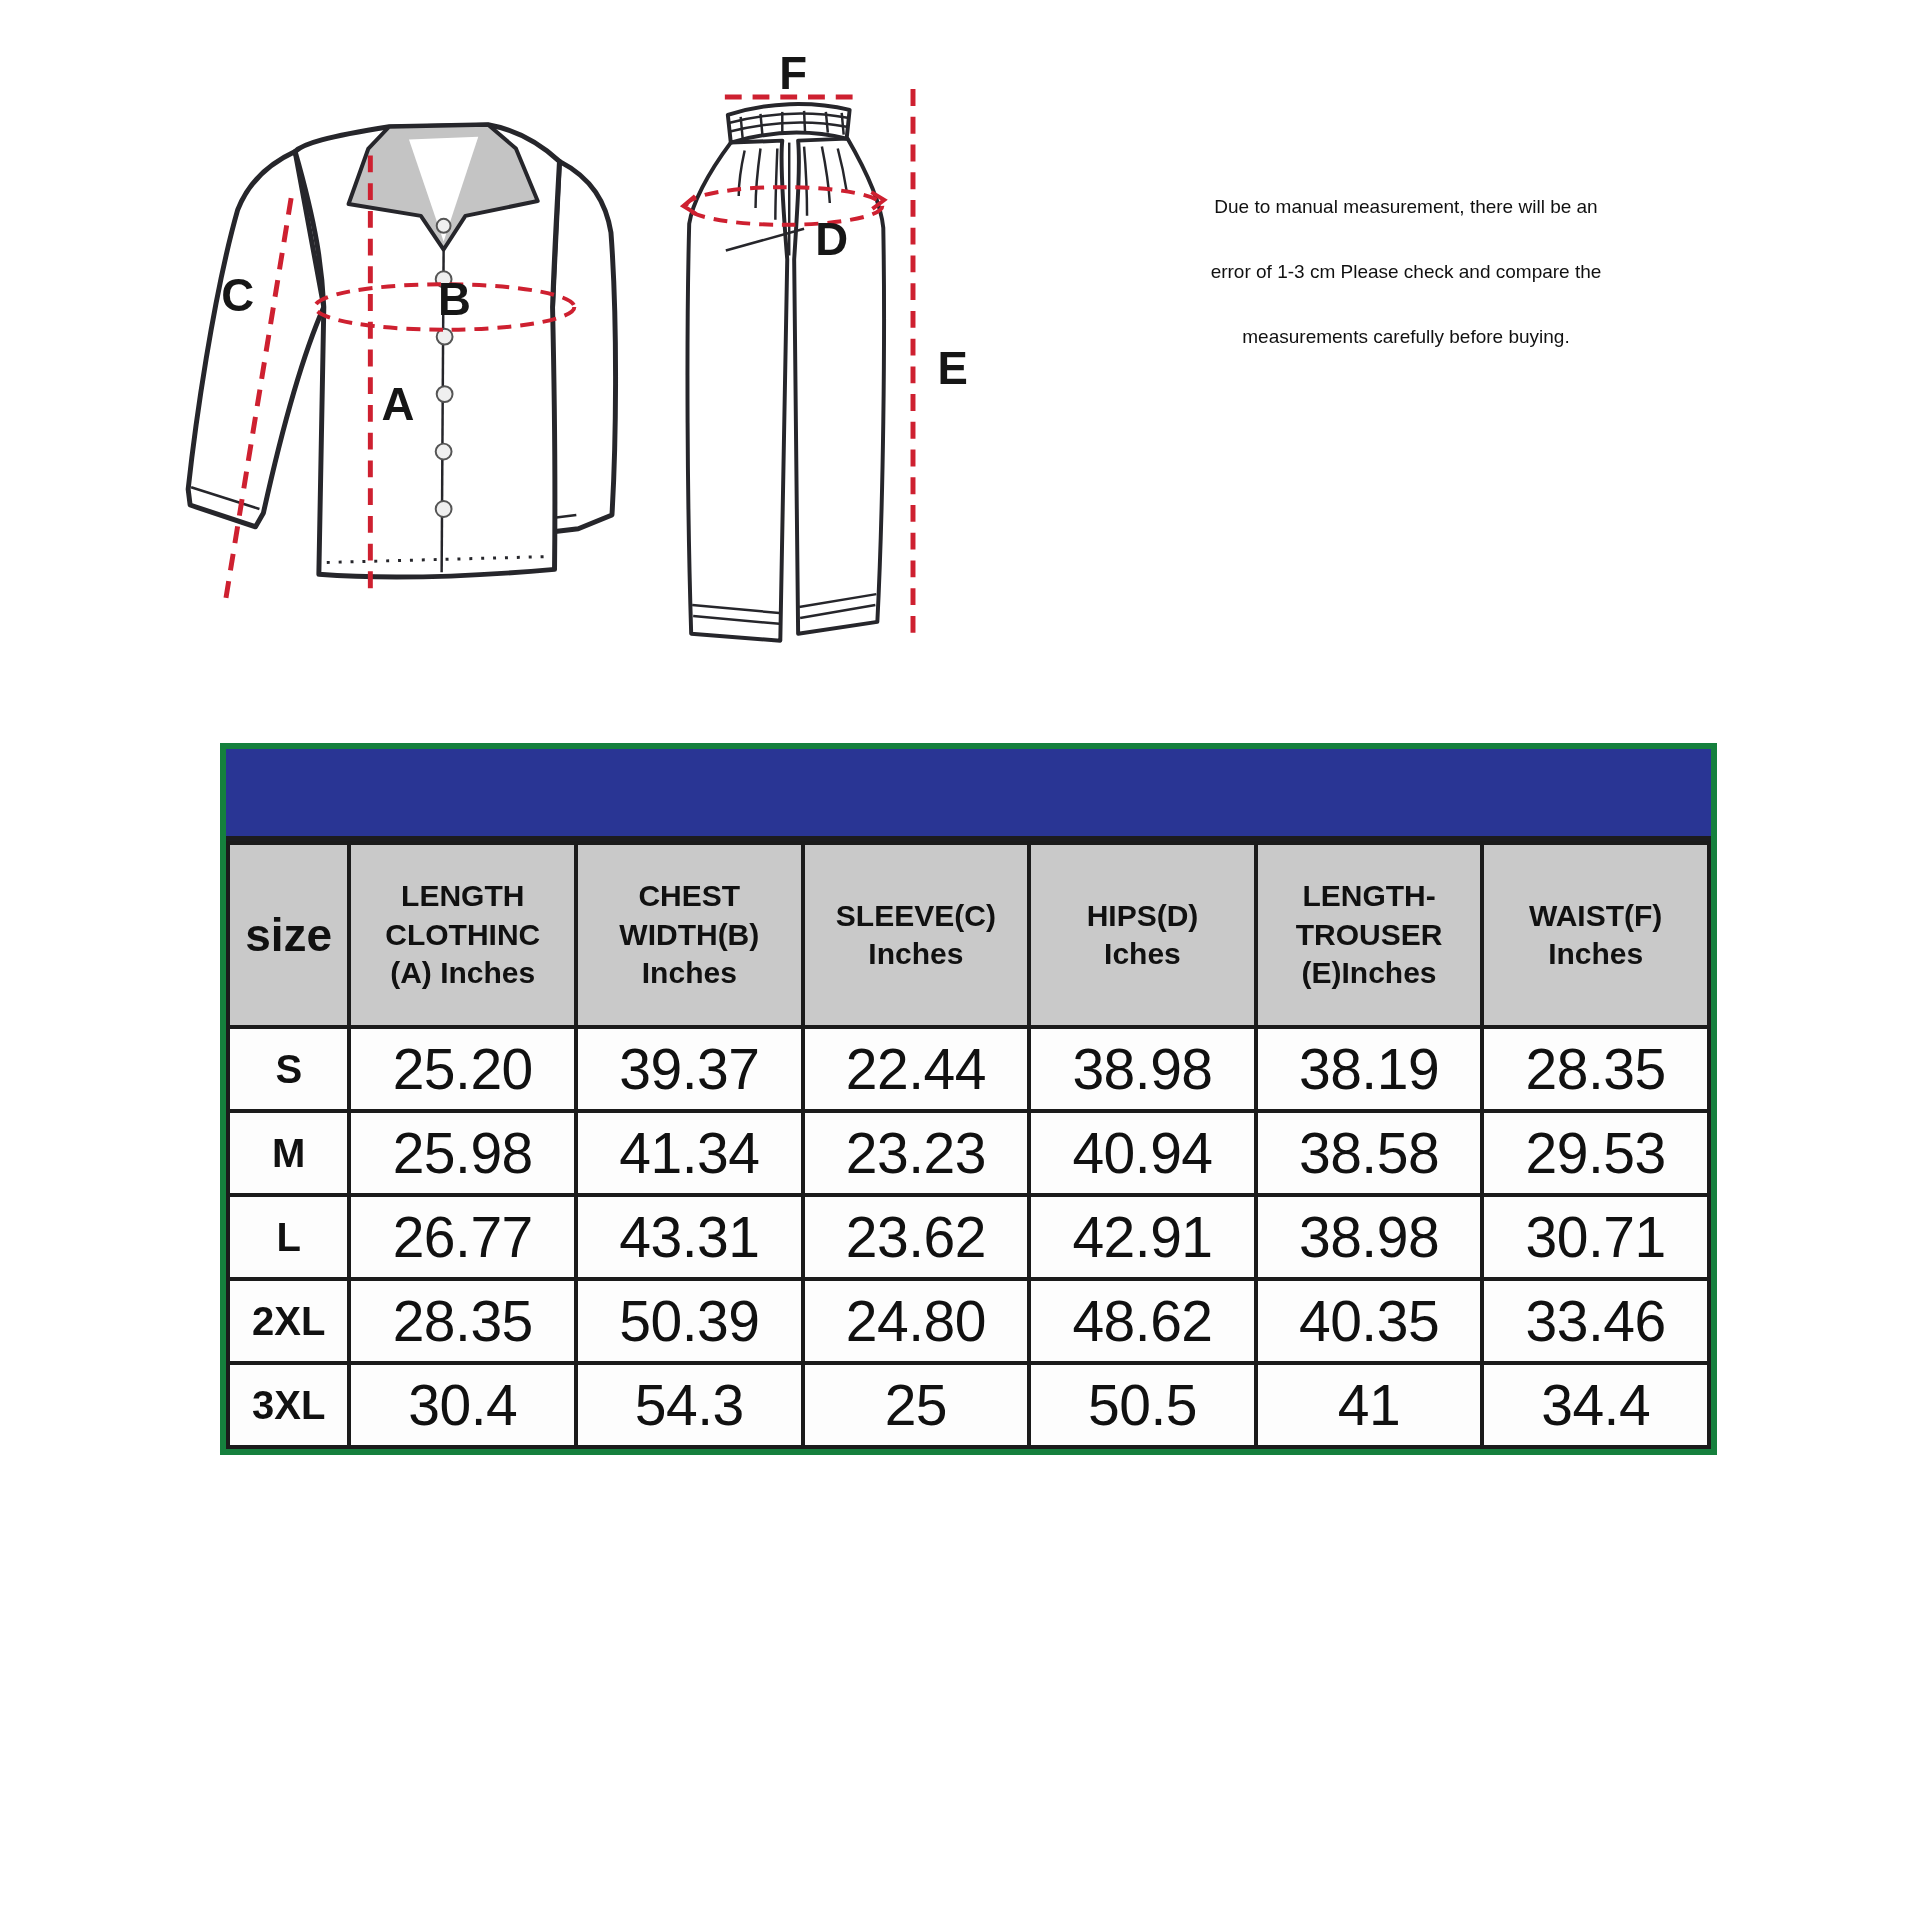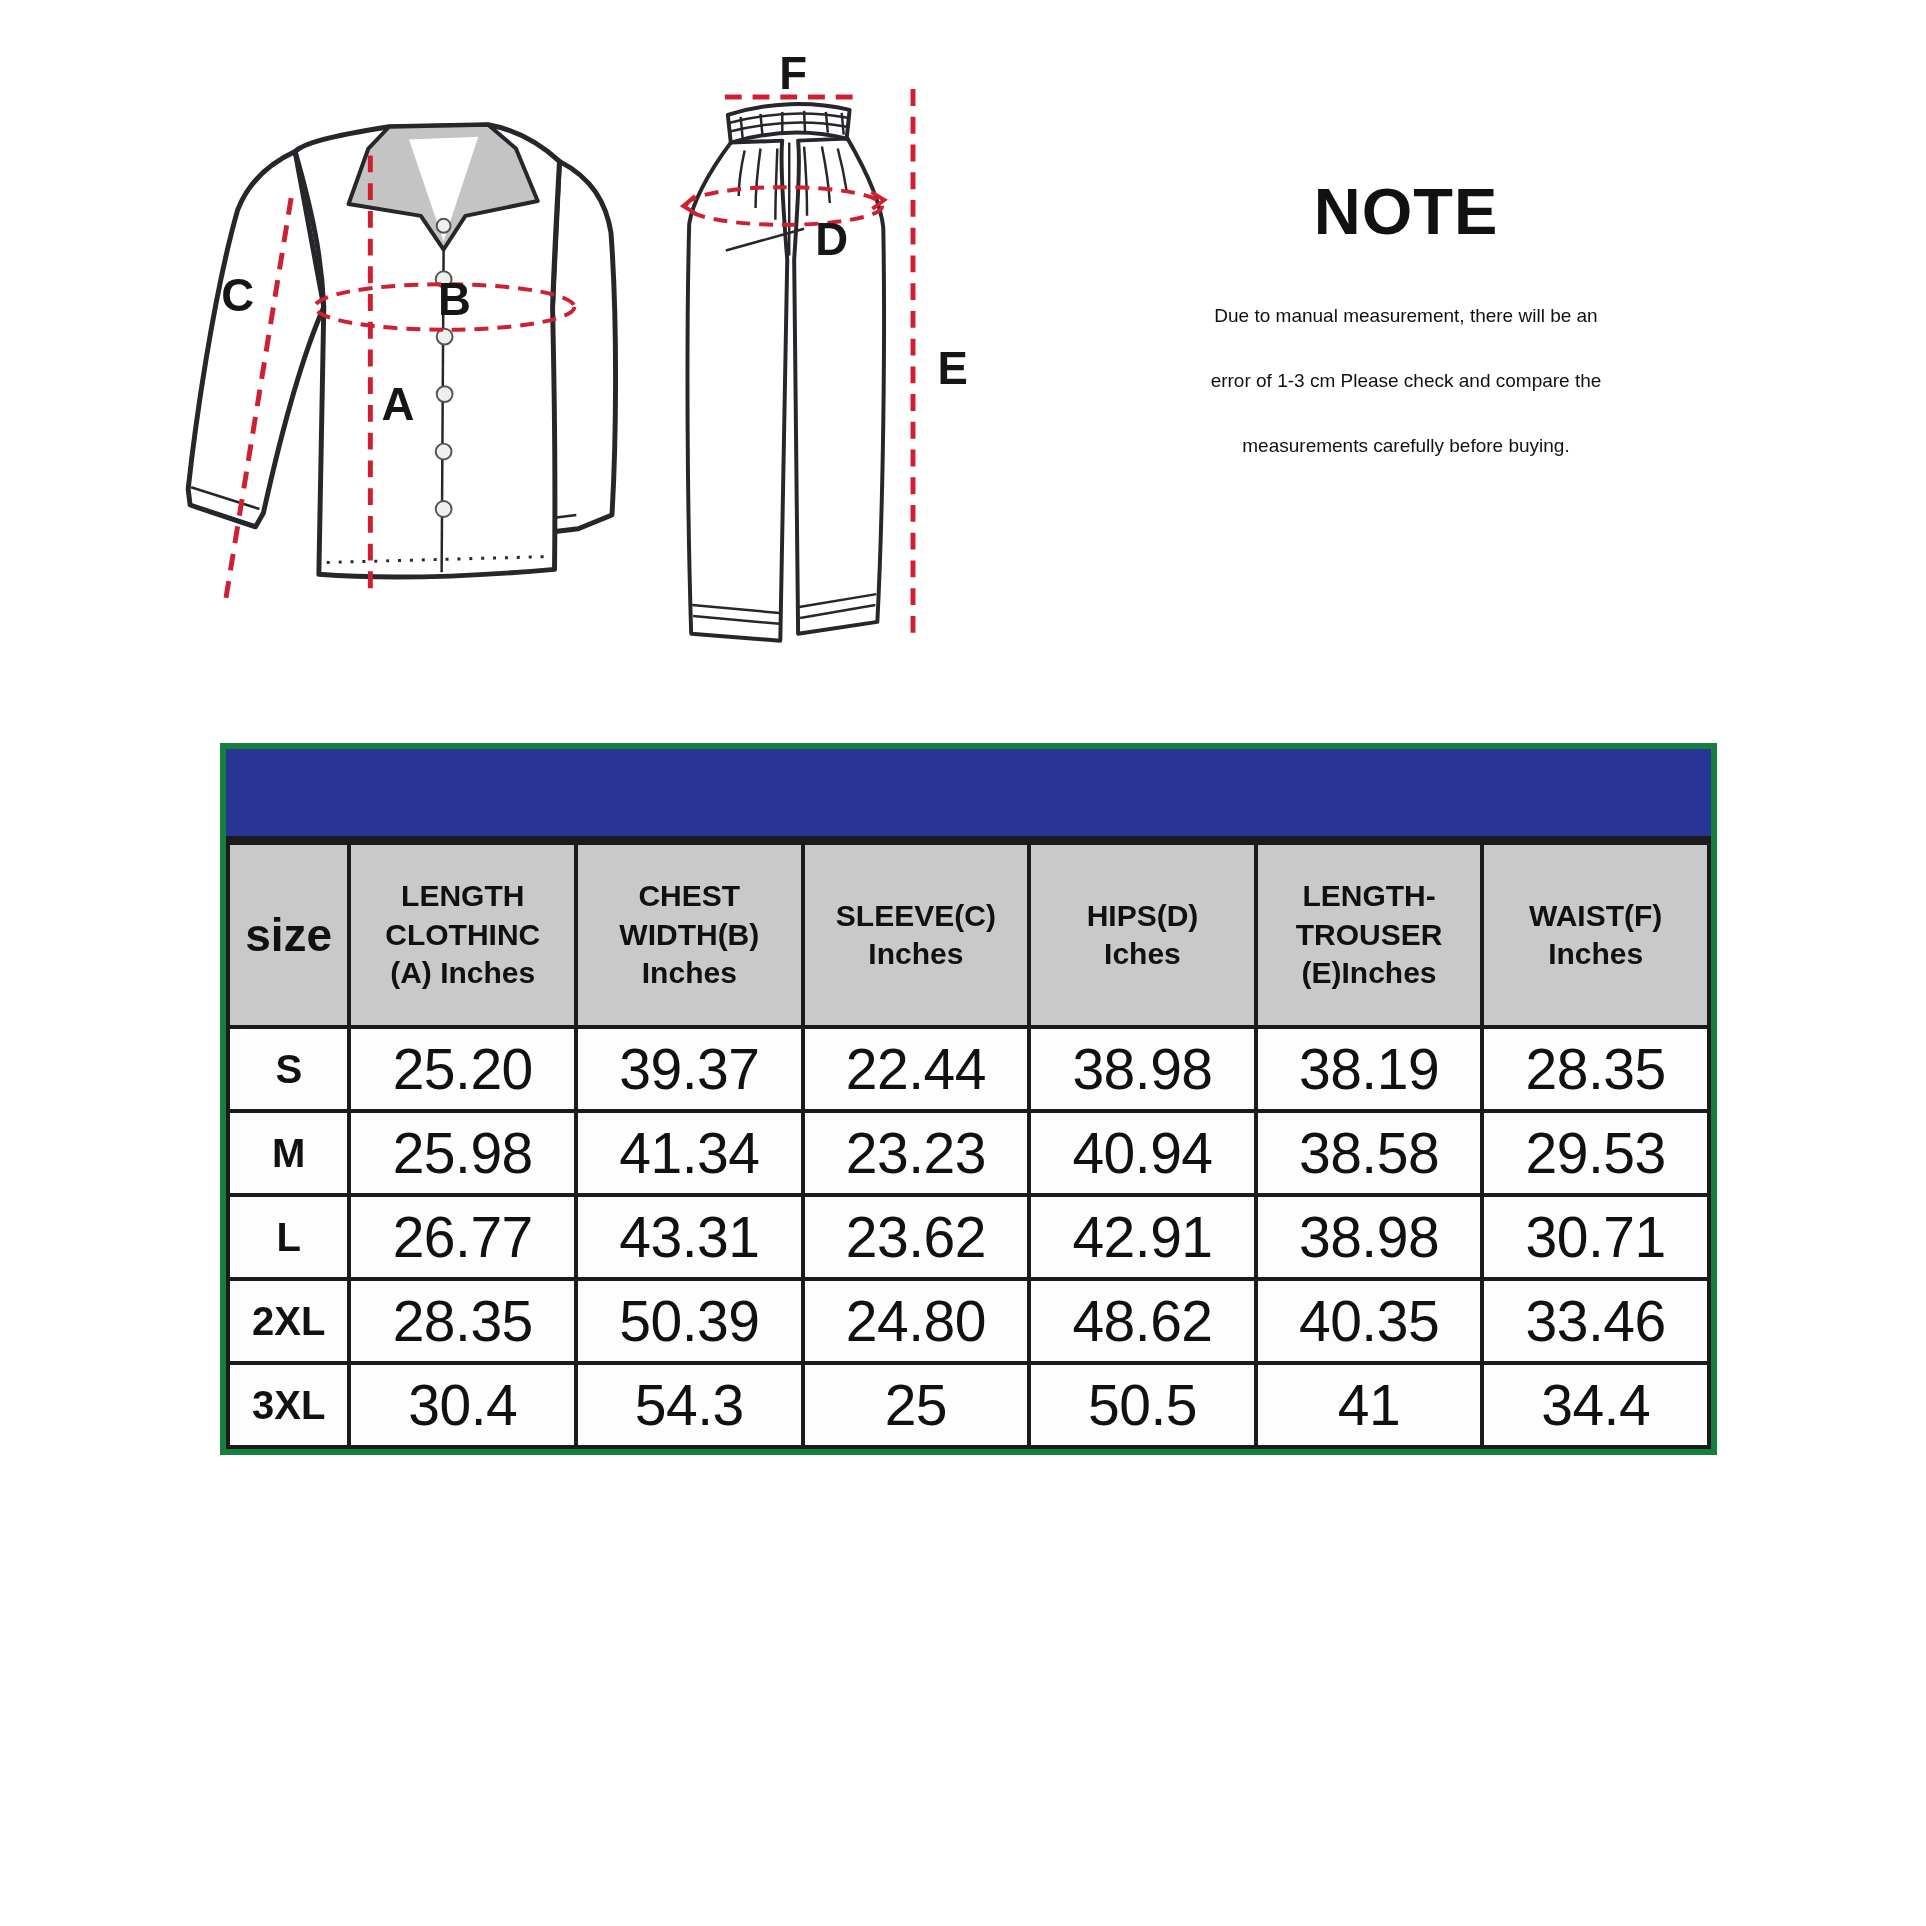--- a/index.html
+++ b/index.html
@@ -106,21 +106,20 @@
 
   <text class="diagram-label" x="402" y="424">A</text>
   <text class="diagram-label" x="459" y="318">B</text>
   <text class="diagram-label" x="240" y="314">C</text>
   <text class="diagram-label" x="840" y="258">D</text>
   <text class="diagram-label" x="962" y="388">E</text>
   <text class="diagram-label" x="801" y="90">F</text>
 </svg>
 
 <div id="note-block">
-  <div id="note-title">NOTE</div>
   <div class="note-line">Due to manual measurement, there will be an</div>
   <div class="note-line">error of 1-3 cm Please check and compare the</div>
   <div class="note-line">measurements carefully before buying.</div>
 </div>
 
 <div id="size-table-wrap">
   <div id="table-title-bar"></div>
   <table>
     <colgroup>
       <col style="width:8.2%">

